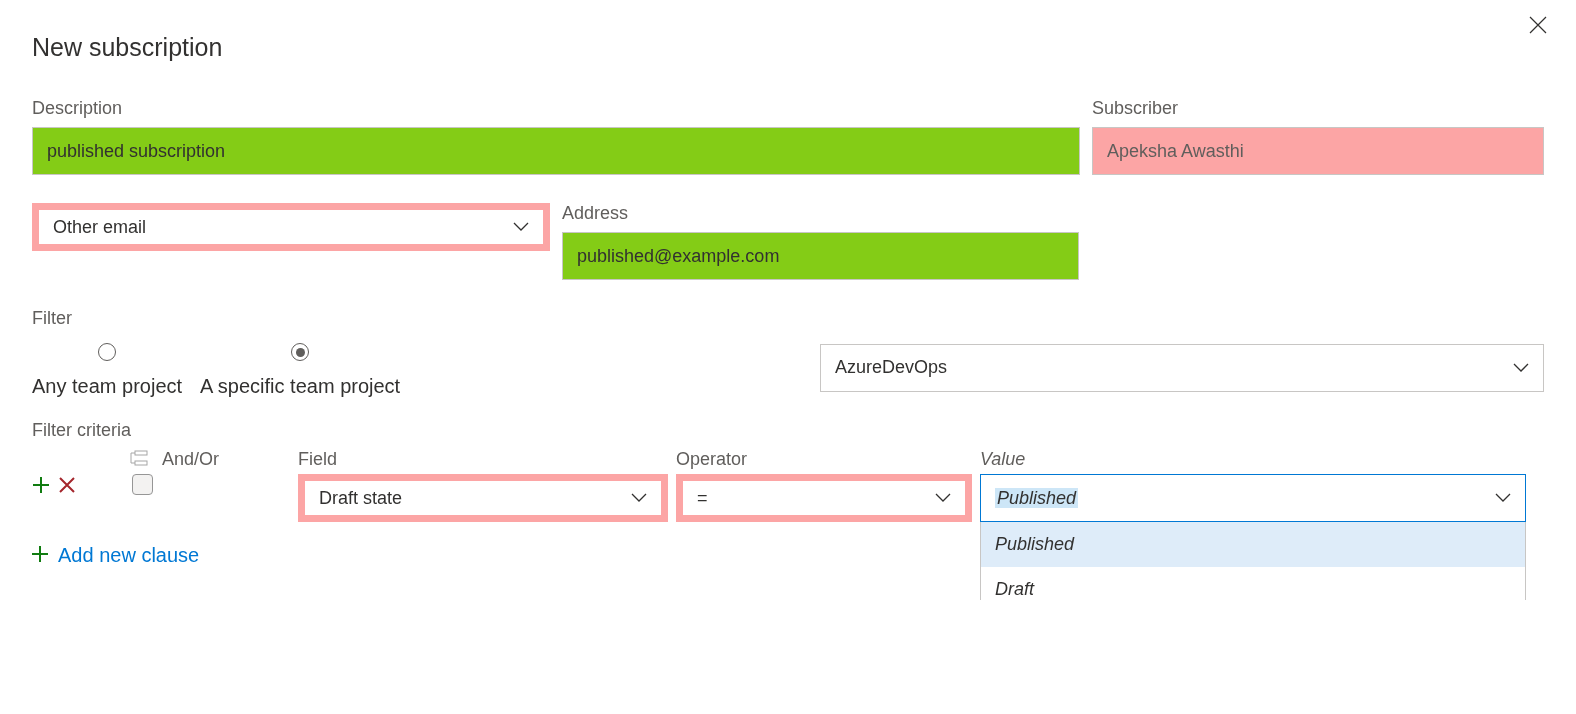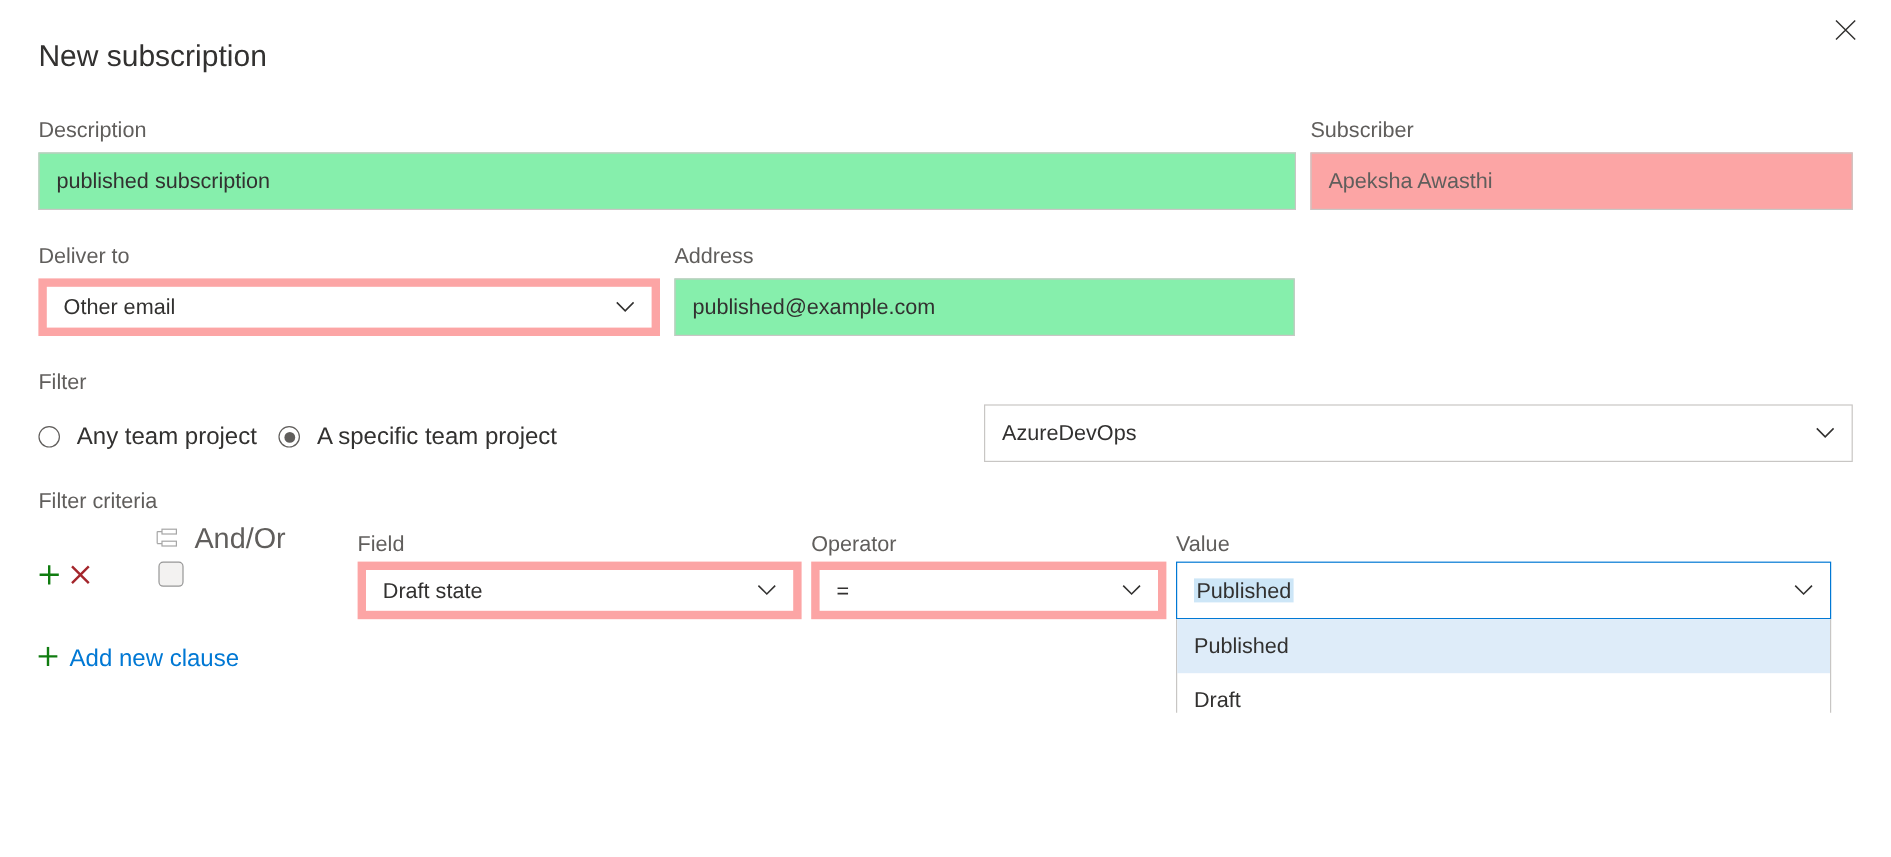--- a/index.html
+++ b/index.html
@@ -51,21 +51,21 @@
     .field-group.subscriber {
       width: 452px;
     }
     .input-text {
       height: 48px;
       border: 1px solid #c8c6c4;
       padding: 0 14px;
       font-size: 18px;
       color: #323130;
       font-family: inherit;
-      background: #86efac;
+      background: #84cc16;
     }
     .input-text.readonly {
       background: #fca5a5;
       color: #605e5c;
     }
     .field-group.deliver-to {
       width: 518px;
     }
     .field-group.address {
       width: 517px;
@@ -96,20 +96,21 @@
       gap: 18px;
       margin-top: 6px;
     }
     .radio-item {
       display: flex;
       align-items: center;
       gap: 14px;
       font-size: 20px;
       color: #323130;
       cursor: pointer;
+      flex-direction: column;
     }
     .radio {
       width: 18px;
       height: 18px;
       border-radius: 50%;
       border: 1.5px solid #605e5c;
       display: flex;
       align-items: center;
       justify-content: center;
       background: #fff;
@@ -170,39 +171,40 @@
       font-weight: bold;
       cursor: pointer;
     }
     .group-icon {
       color: #a6a6a6;
     }
     .andor-col {
       width: 160px;
     }
     .andor-label {
-      font-size: 24px;
+      font-size: 18px;
       color: #605e5c;
     }
     .checkbox-small {
       width: 21px;
       height: 21px;
       border: 1.5px solid #969696;
       border-radius: 4px;
       background: #f3f2f1;
     }
     .field-col {
       width: 370px;
     }
     .operator-col {
       width: 296px;
     }
     .value-col {
       width: 546px;
       position: relative;
+      font-style: italic;
     }
     .select-box.active {
       border: 1px solid #0078d4;
     }
     .highlight-text {
       background: #cde6f7;
       padding: 0 2px;
     }
     .dropdown-popup {
       position: absolute;
@@ -258,21 +260,20 @@
       <input type="text" class="input-text" value="published subscription" style="">
     </div>
     <div class="field-group subscriber">
       <div class="label">Subscriber</div>
       <input type="text" class="input-text readonly" readonly="" value="Apeksha Awasthi" style="">
     </div>
   </div>
 
   <div class="row">
     <div class="field-group deliver-to">
-      <div class="label">Deliver to</div>
       <div class="select-box">
         <span>Other email</span>
         <span class="chevron">
           <svg width="16" height="10" viewBox="0 0 16 10">
               <path d="M1 1 L8 8 L15 1" stroke="#323130" stroke-width="1.3" fill="none"></path>
             </svg>
         </span>
       </div>
     </div>
     <div class="field-group address">

